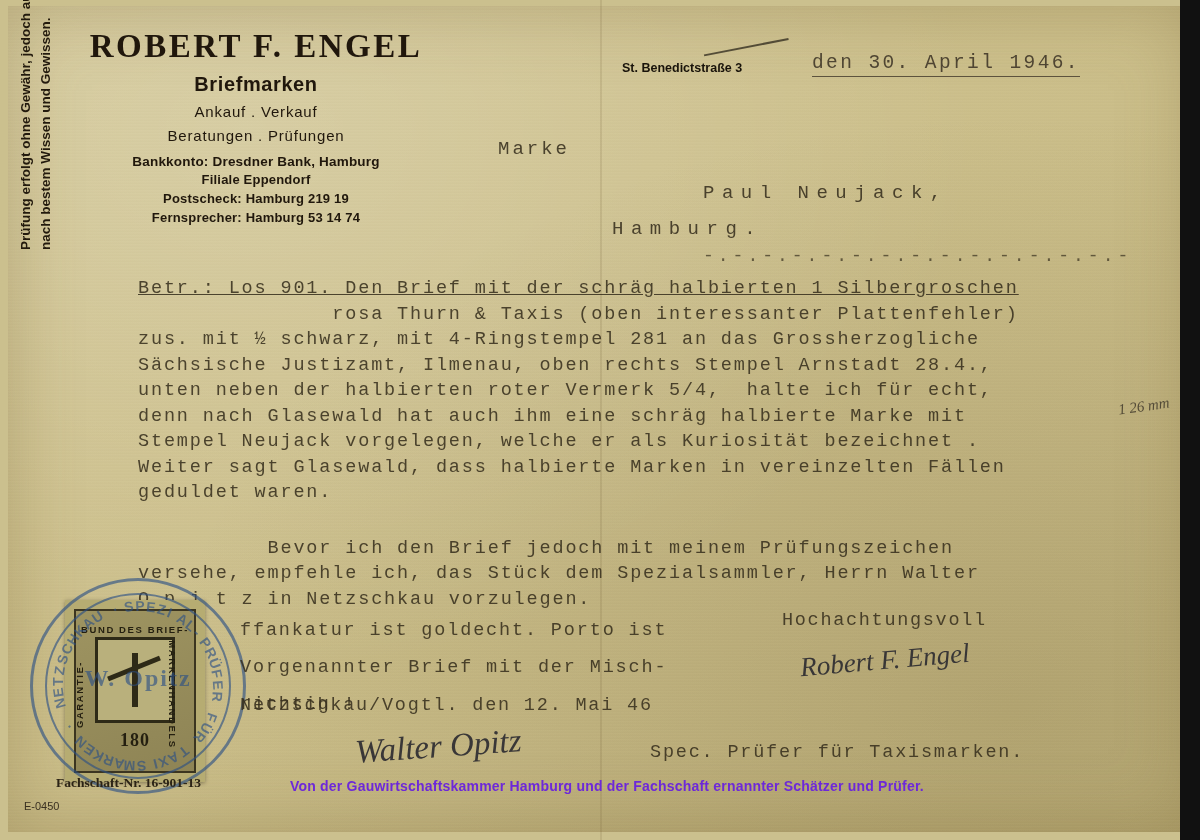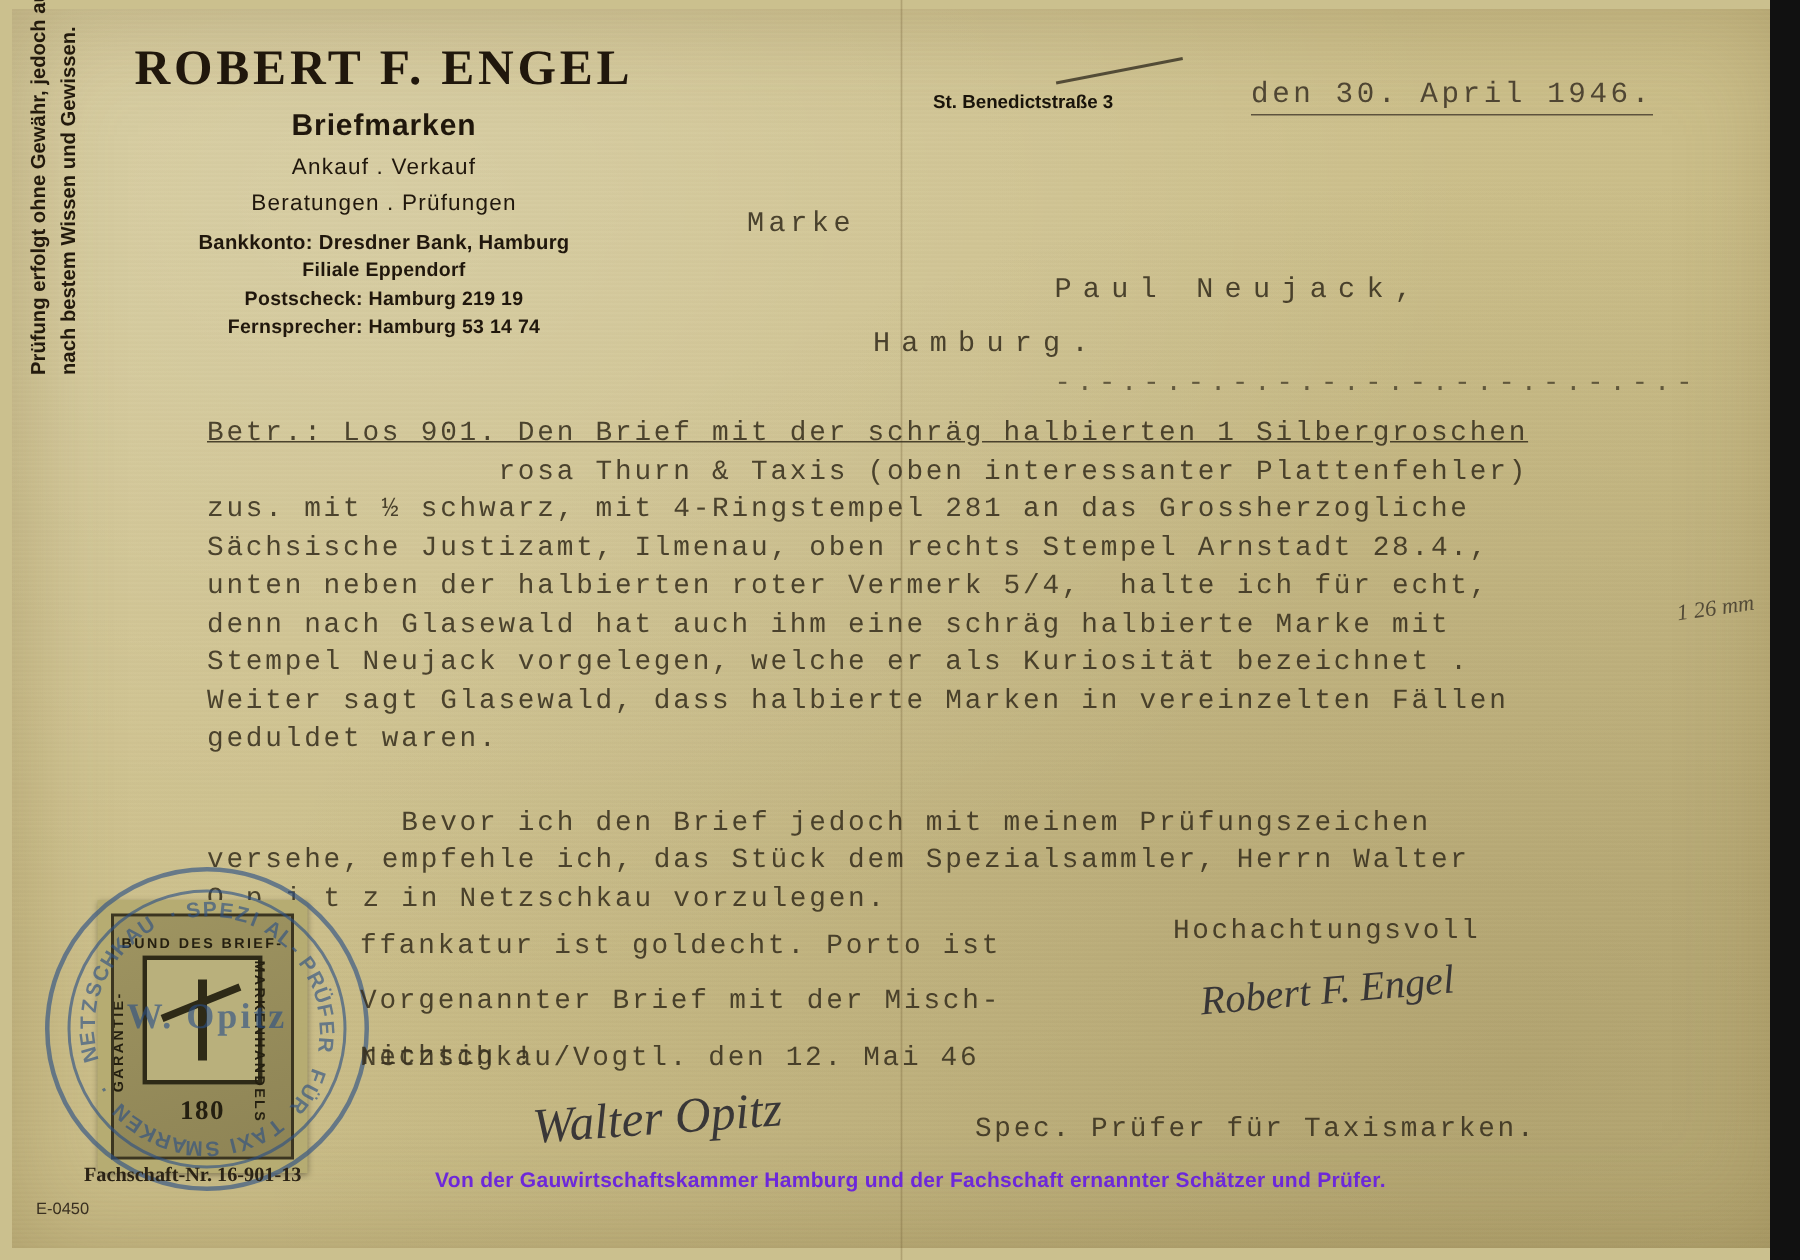--- a/index.html
+++ b/index.html
@@ -100,21 +100,21 @@
     display: inline-block;
   }
   #place-street {
     font-size: 12.5px;
     font-weight: bold;
     margin-top: 3px;
     margin-left: 42px;
   }
   #datestamp {
     position: absolute;
-    left: 834px;
+    left: 812px;
     top: 52px;
     font-family: "Liberation Mono", monospace;
     font-size: 19.5px;
     letter-spacing: 2.4px;
     color: #3a3124;
     border-bottom: 1.5px solid #4a4030;
     padding-bottom: 2px;
     opacity: 0.85;
   }
   .pen-stroke {
@@ -133,21 +133,21 @@
     letter-spacing: 2.0px;
     opacity: 0.88;
   }
   #addressee {
     position: absolute;
     left: 498px;
     top: 138px;
   }
   #addr-herrn { font-size: 19px; letter-spacing: 3px; }
   #addr-name  { font-size: 19px; letter-spacing: 7.5px; margin-top: 22px; margin-left: 205px; }
-  #addr-city  { font-size: 19px; letter-spacing: 7.5px; margin-top: 14px; margin-left: 84px; }
+  #addr-city  { font-size: 19px; letter-spacing: 7.5px; margin-top: 14px; margin-left: 114px; }
   #addr-rule  {
     font-size: 18px; letter-spacing: 4px; margin-top: 6px; margin-left: 205px;
     opacity: 0.8;
   }
 
   #body-block {
     position: absolute;
     left: 138px;
     top: 276px;
     width: 1030px;

